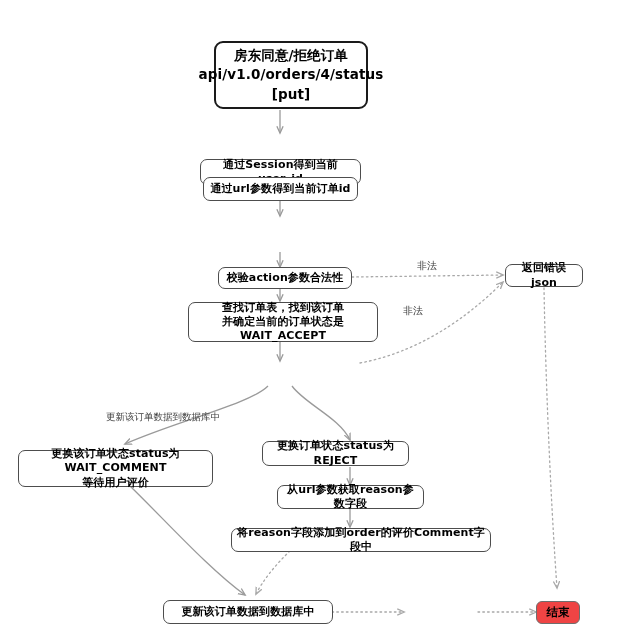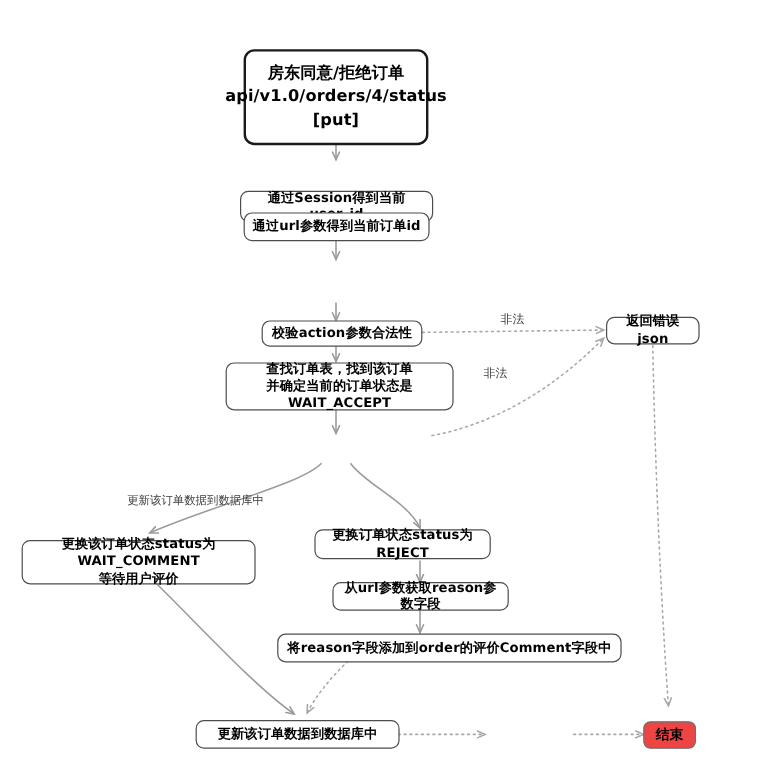--- a/index.html
+++ b/index.html
@@ -106,21 +106,21 @@
     <g stroke="#a8a8a8" stroke-width="1.3" fill="none" stroke-dasharray="1.6 3.2" stroke-linecap="round">
       <path d="M352,277 L503,275" marker-end="url(#arrow-dot)"></path>
       <path d="M360,363 C430,350 480,305 503,282" marker-end="url(#arrow-dot)"></path>
       <path d="M544,288 C546,400 552,520 557,588" marker-end="url(#arrow-dot)"></path>
       <path d="M290,551 C275,565 262,582 256,594" marker-end="url(#arrow-dot)"></path>
       <path d="M332,612 L404,612" marker-end="url(#arrow-dot)"></path>
       <path d="M478,612 L536,612" marker-end="url(#arrow-dot)"></path>
     </g>
   </svg>
 
-  <div class="node start" style="left:203px; top:41px; width:154px; height:80px;">
+  <div class="node start" style="left:214px; top:41px; width:154px; height:68px;">
     <span class="txt">房东同意/拒绝订单
 api/v1.0/orders/4/status
 [put]</span>
   </div>
 
   <div class="node step" style="left:200px; top:134px; width:161px; height:26px;margin-top:25px;">
     <span class="txt">通过Session得到当前user_id</span>
   </div>
 
   <div class="node step" style="left:203px; top:177px; width:155px; height:24px;">
@@ -144,21 +144,21 @@
   </div>
 
   <div class="node step" style="left:262px; top:441px; width:147px; height:25px;">
     <span class="txt">更换订单状态status为REJECT</span>
   </div>
 
   <div class="node step" style="left:277px; top:485px; width:147px; height:24px;">
     <span class="txt">从url参数获取reason参数字段</span>
   </div>
 
-  <div class="node step" style="left:231px; top:528px; width:287px; height:24px;">
+  <div class="node step" style="left:231px; top:528px; width:260px; height:24px;">
     <span class="txt">将reason字段添加到order的评价Comment字段中</span>
   </div>
 
   <div class="node step" style="left:163px; top:600px; width:170px; height:24px;">
     <span class="txt">更新该订单数据到数据库中</span>
   </div>
 
   <div class="node step" style="left:505px; top:264px; width:78px; height:23px;">
     <span class="txt">返回错误json</span>
   </div>

